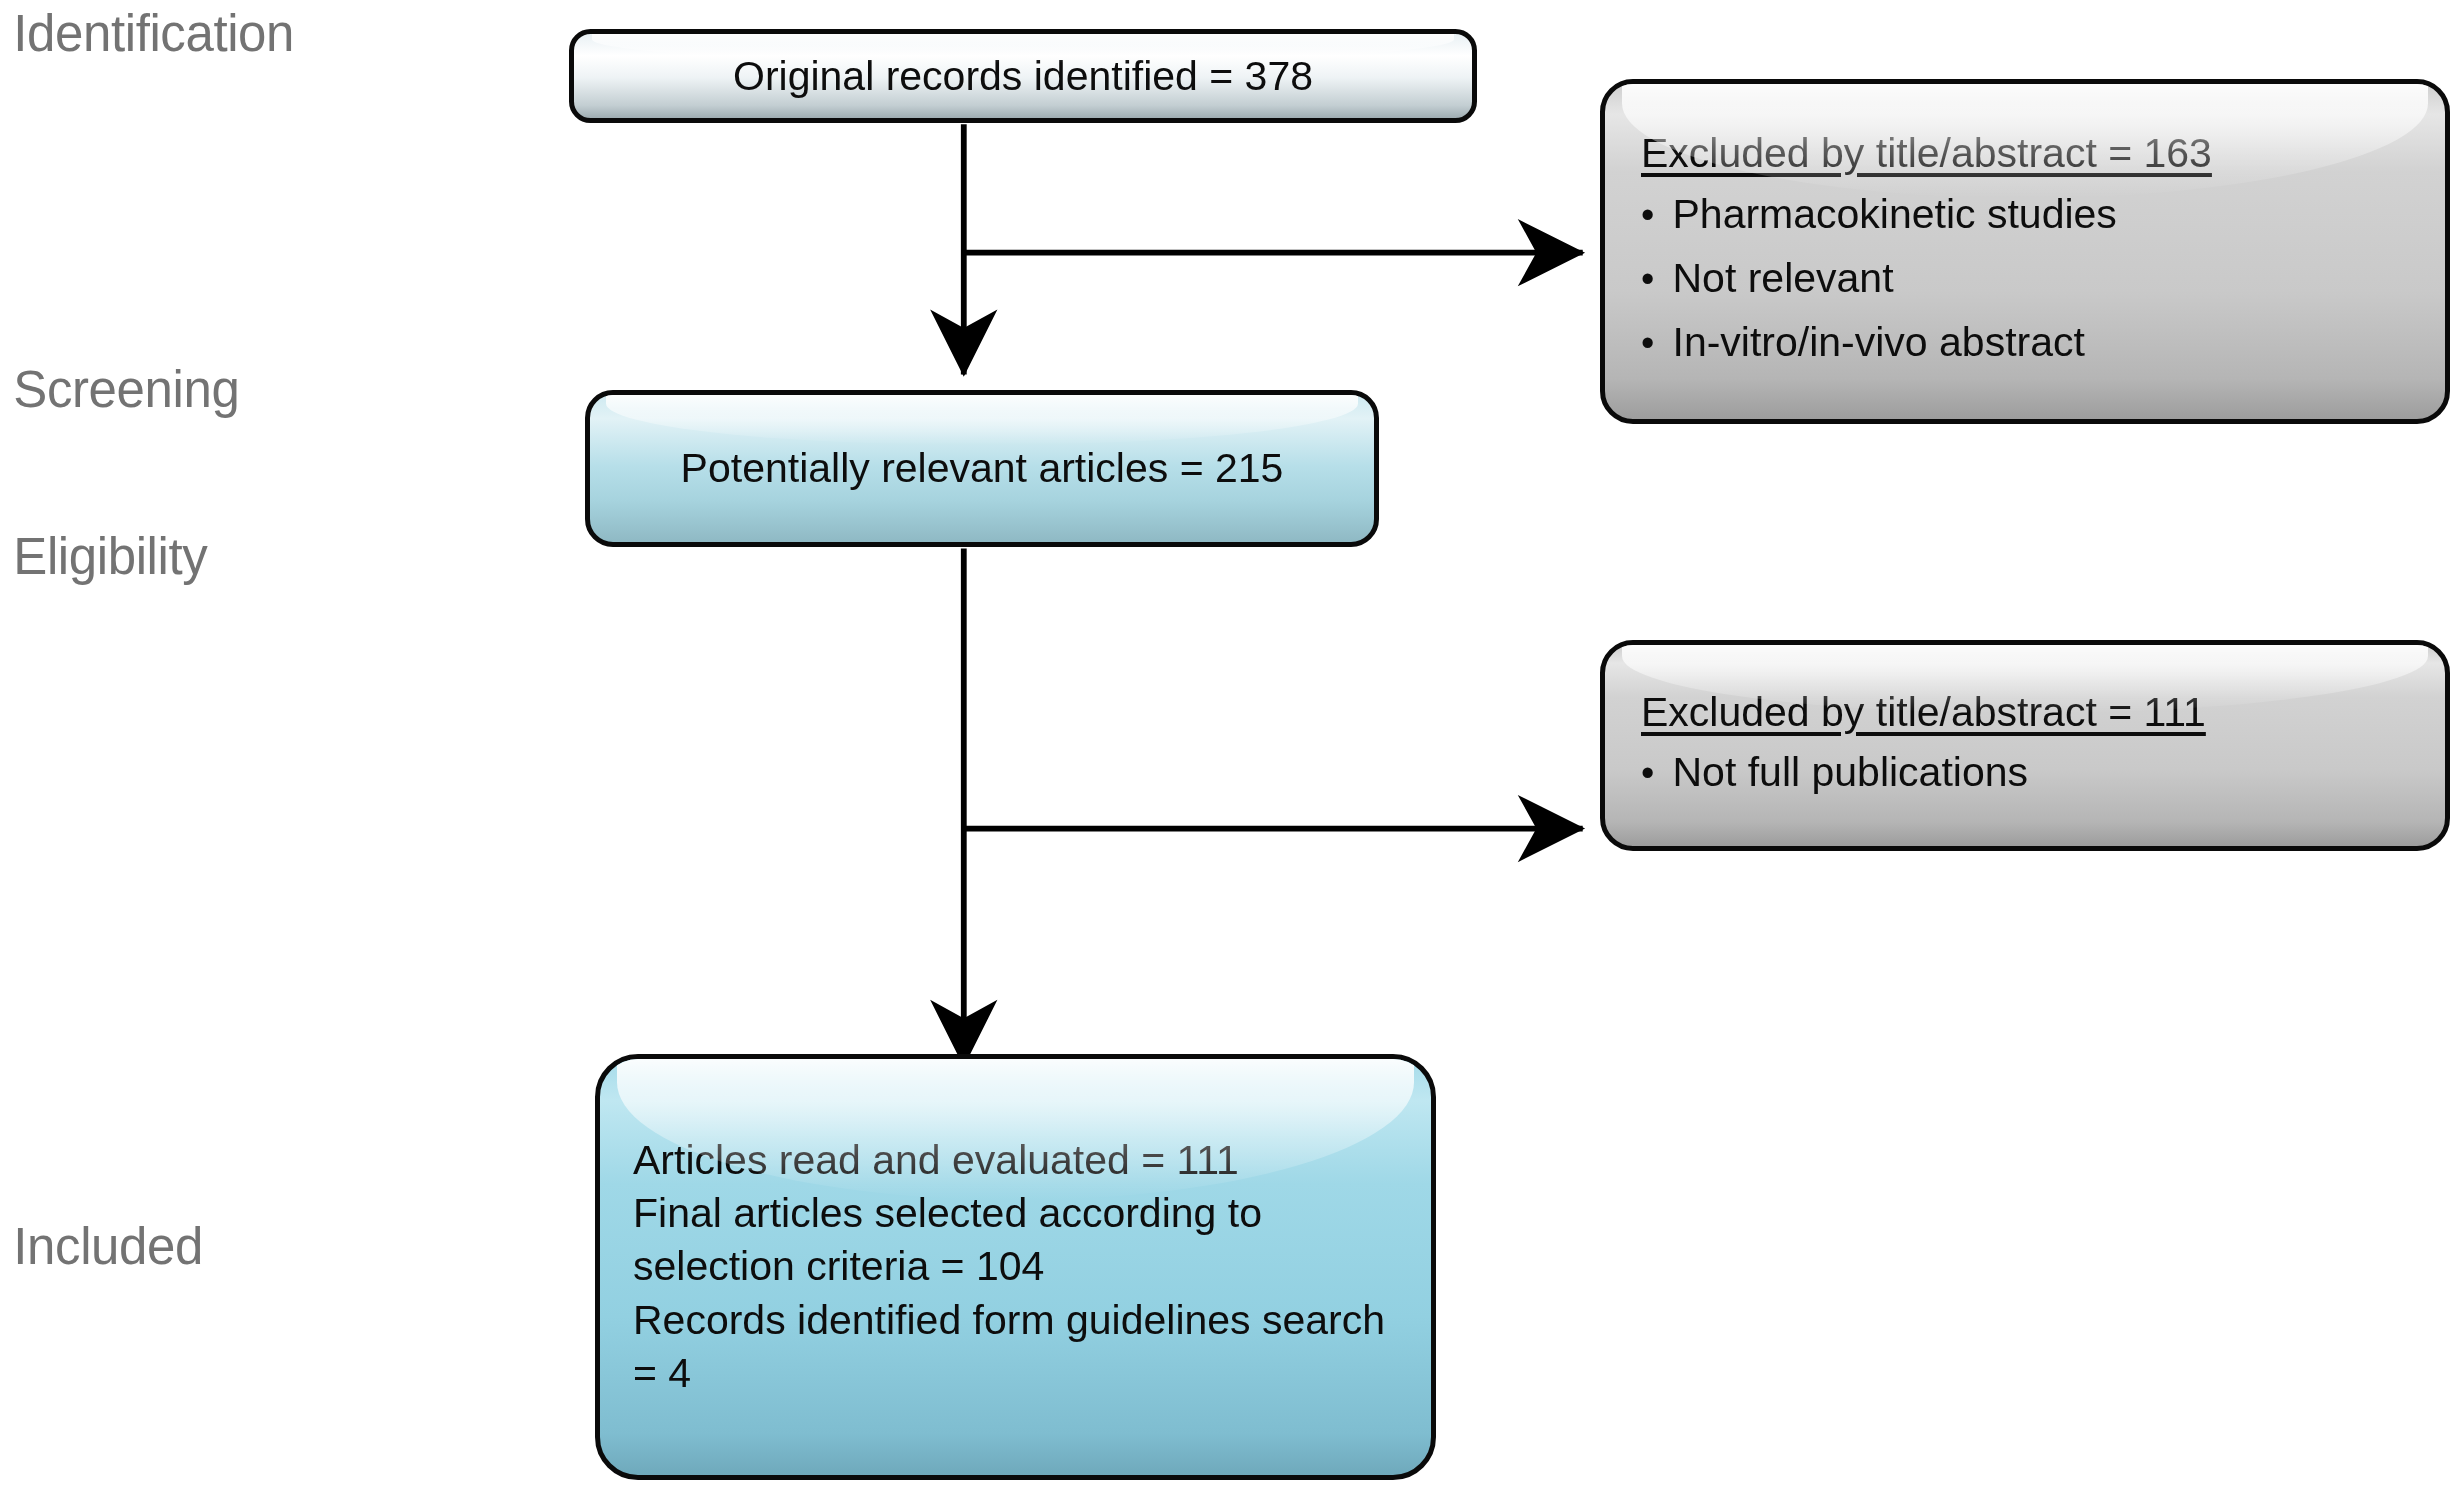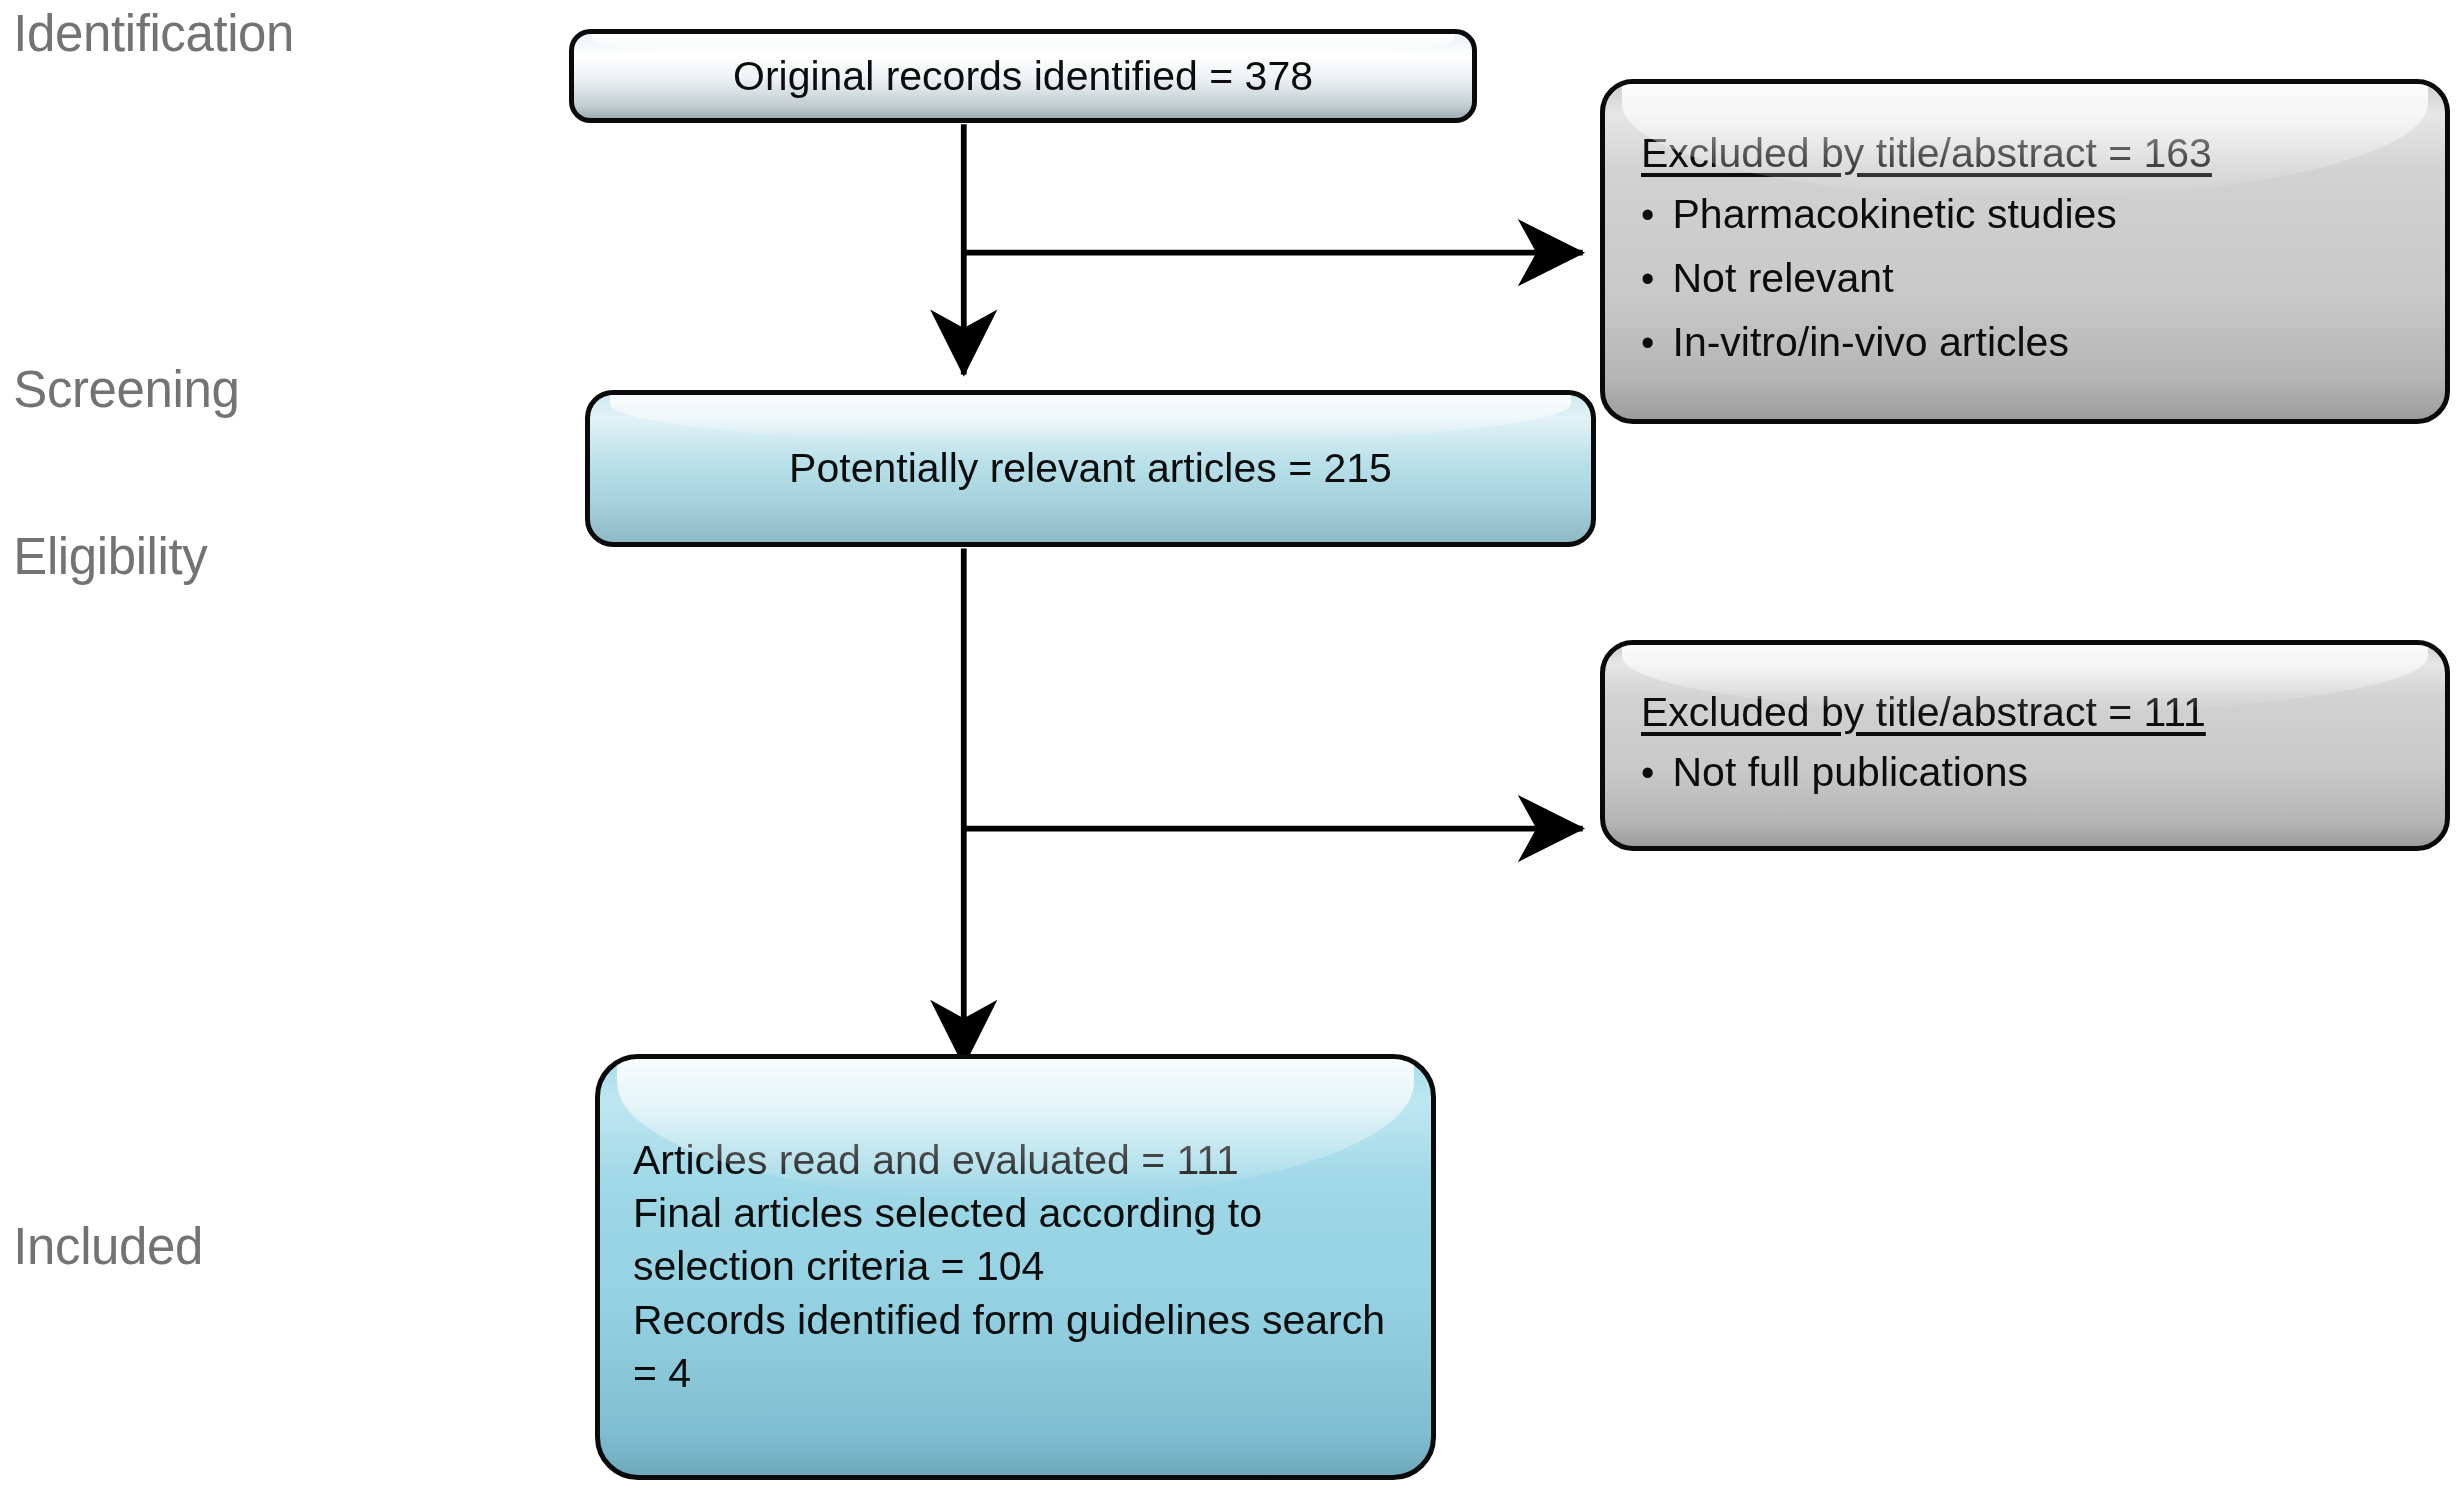--- a/index.html
+++ b/index.html
@@ -76,21 +76,21 @@
   #box-identification .label {
     text-align: center;
     font-size: 41px;
     line-height: 1;
     padding: 0 20px;
   }
 
   
   #box-screening {
     left: 585px; top: 390px;
-    width: 1011px; height: 157px;
+    width: 794px; height: 157px;
     border-radius: 28px;
     background:
       linear-gradient(to bottom,
         #cfeaf1 0%,
         #e2f2f6 16%,
         #b7dfe9 48%,
         #a6d3de 72%,
         #8fb9c4 100%);
   }
   #box-screening .label {
@@ -243,21 +243,21 @@
       <div class="body">
         <div class="gray-title">Excluded by title/abstract = 163</div>
         <ul class="gray-list">
           <li>
             <span class="bullet">•</span><span>Pharmacokinetic studies</span>
           </li>
           <li>
             <span class="bullet">•</span><span>Not relevant</span>
           </li>
           <li>
-            <span class="bullet">•</span><span>In-vitro/in-vivo articles</span>
+            <span class="bullet">•</span><span>In-vitro/in-vivo abstract</span>
           </li>
         </ul>
       </div>
     </div>
   </div>
 
   <div class="flow-box gray-box" id="box-excluded-2">
     <div class="inner">
       <div class="gloss"></div>
       <div class="body">

